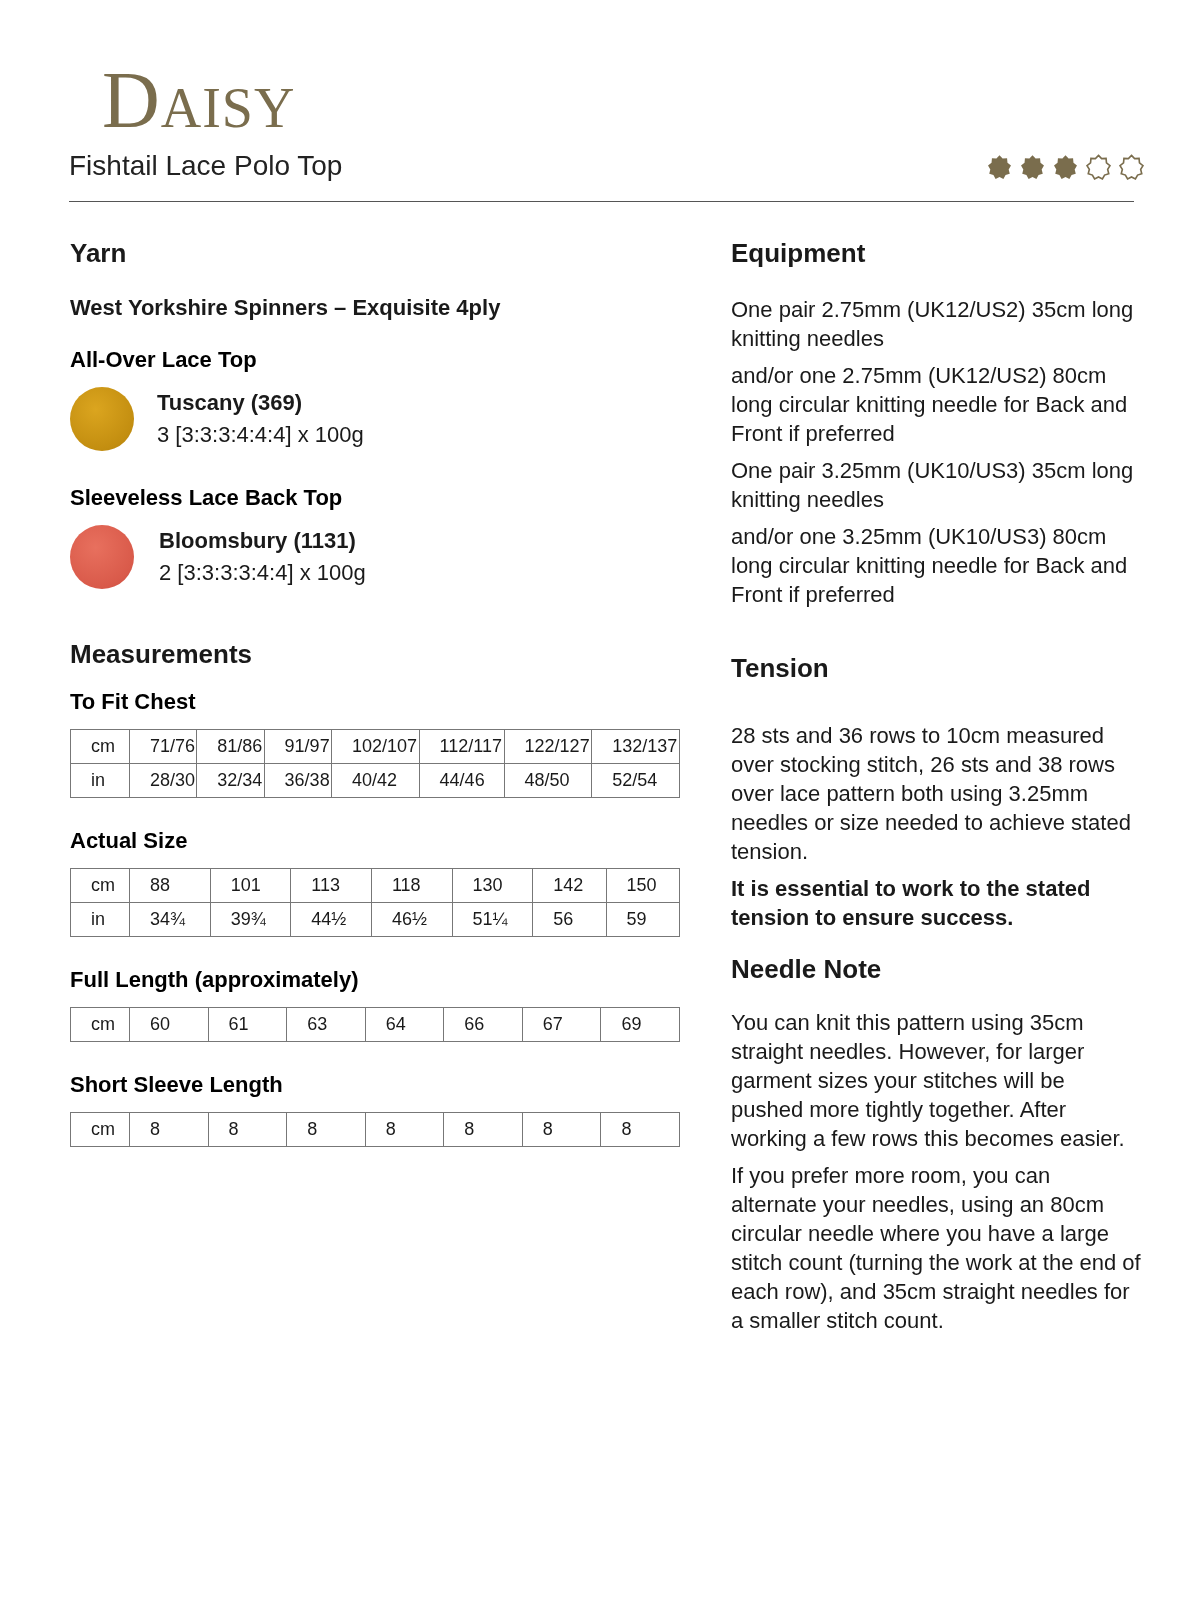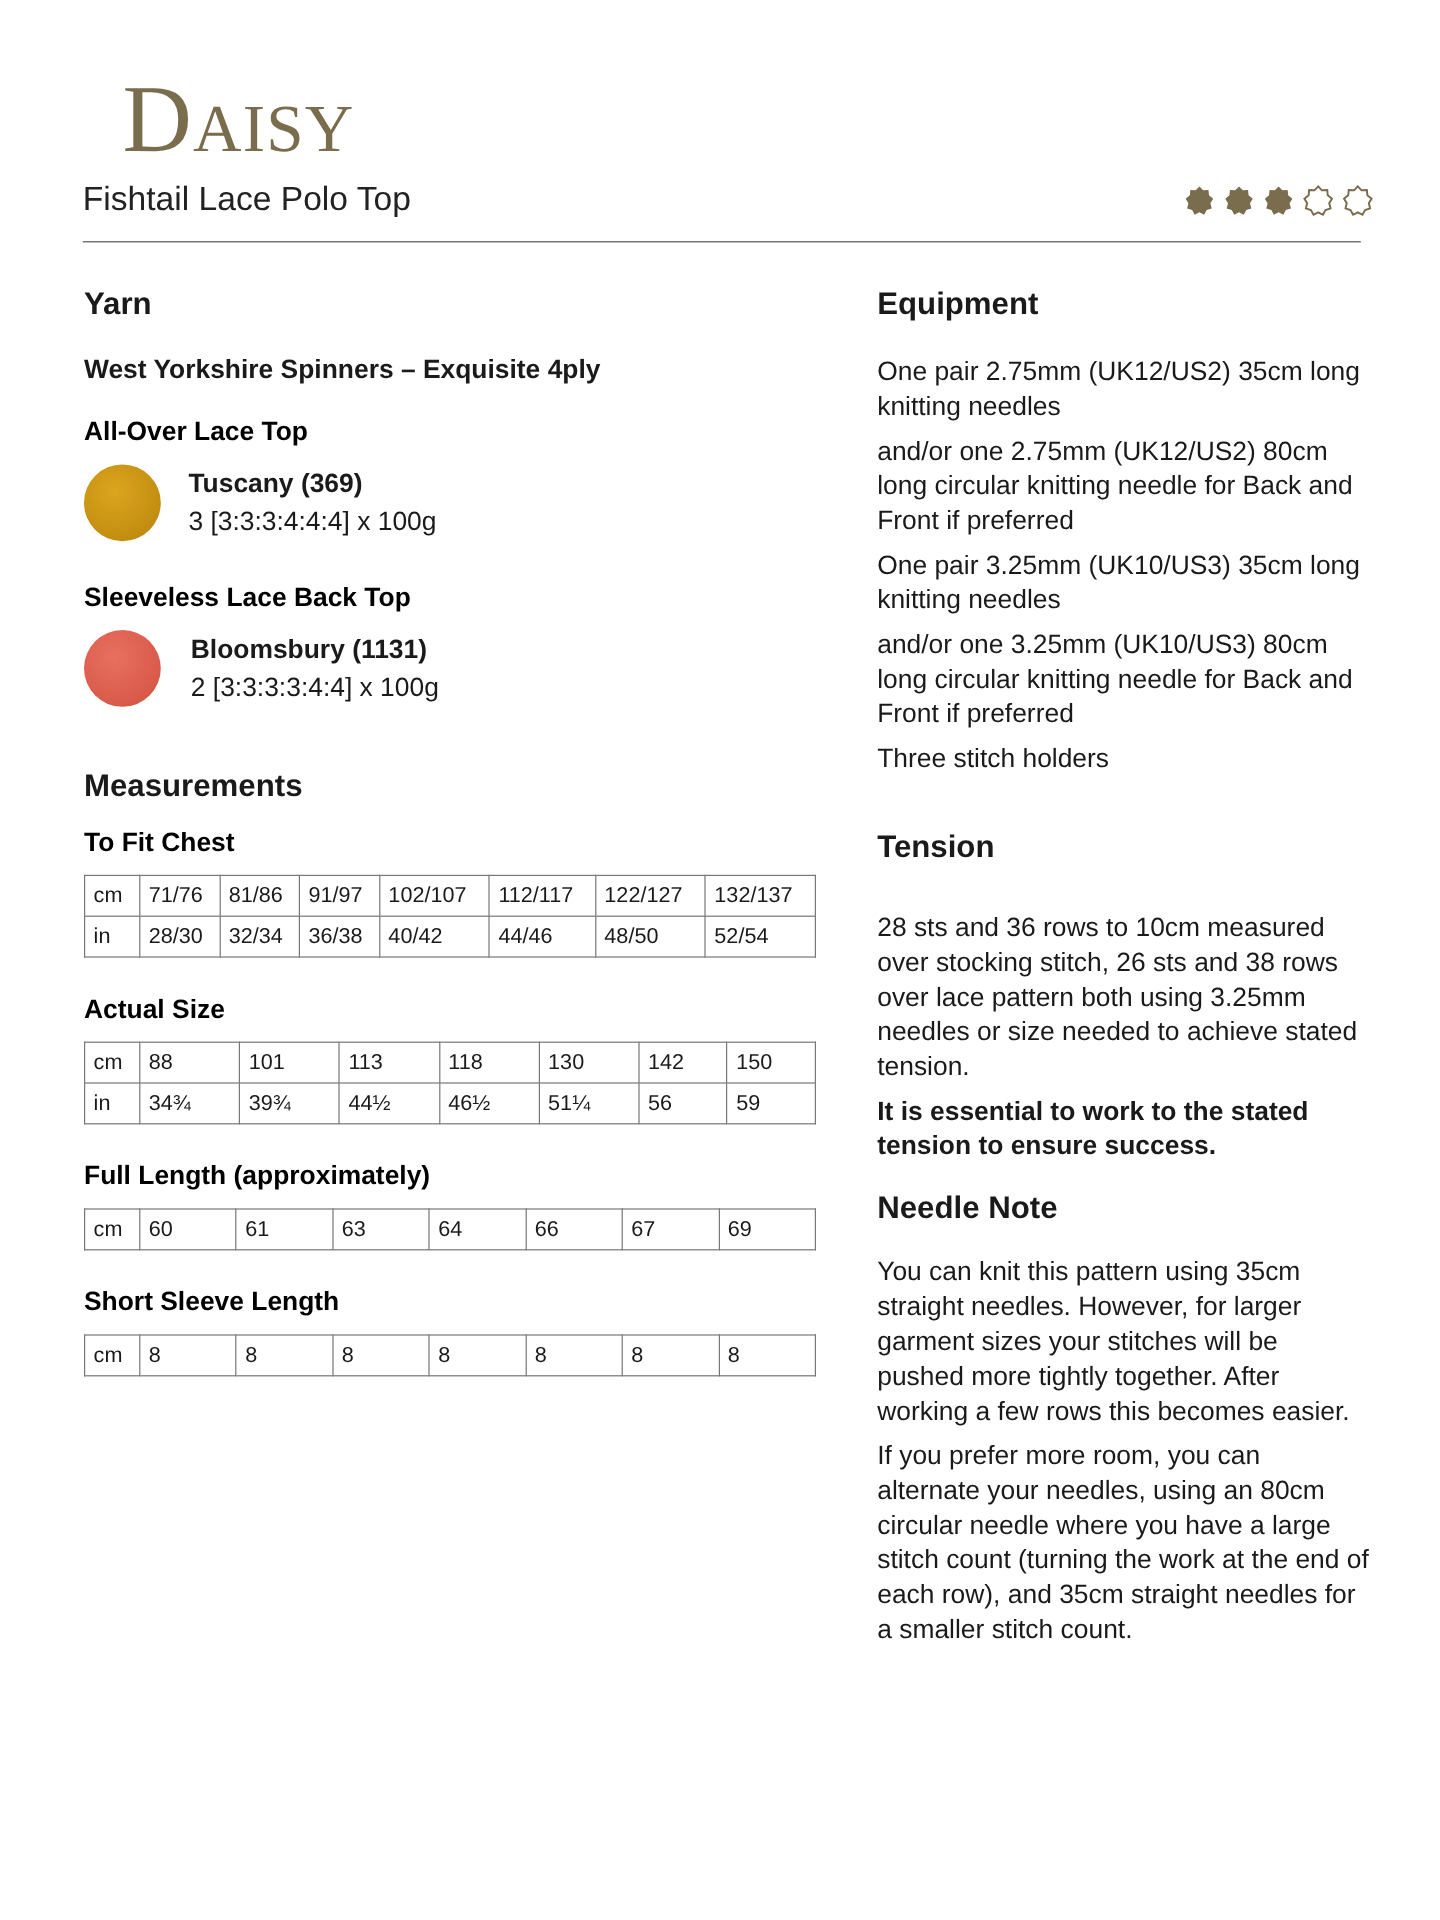--- a/index.html
+++ b/index.html
@@ -21,21 +21,21 @@
     .yarn-sub { margin-top: 24px; }
     .swatch-row { display: flex; align-items: center; margin-top: 12px; }
     .swatch { width: 64px; height: 64px; border-radius: 50%; flex: none; }
     .swatch.tuscany { background: radial-gradient(circle at 40% 35%, #dba51f, #c38e10 70%, #b07f0c); }
     .swatch.bloomsbury { background: radial-gradient(circle at 40% 35%, #e8705e, #d95a4a 70%, #c84b3c); }
     .swatch-text { margin-left: 23px; }
     .swatch-text .name { font-size: 22px; font-weight: bold; line-height: 32px; }
     .swatch-text .qty { font-size: 22px; line-height: 32px; }
 
     table { border-collapse: collapse; width: 610px; margin-top: 12px; font-size: 18px; }
-    td { border: 1.5px solid #777; height: 33px; padding: 0 0 0 7px; text-align: left; color: #1a1a1a; }
+    td { border: 1.5px solid #777; height: 33px; padding: 0 0 0 20px; text-align: left; color: #1a1a1a; }
     td.unit { width: 38px; }
     .measure-title { margin-top: 16px; }
 
     .equip-list p { margin-top: 8px; }
     .equip-list p:first-child { margin-top: 25px; }
     .tension-text { margin-top: 36px; }
     .bold { font-weight: bold; }
     .note-text p { margin-top: 8px; }
     .note-text p:first-child { margin-top: 22px; }
   </style>
@@ -179,21 +179,20 @@
 </div>
 
 <div class="col-right">
   <section>
     <h2>Equipment</h2>
     <div class="equip-list">
       <p>One pair 2.75mm (UK12/US2) 35cm long knitting needles</p>
       <p>and/or one 2.75mm (UK12/US2) 80cm long circular knitting needle for Back and Front if preferred</p>
       <p>One pair 3.25mm (UK10/US3) 35cm long knitting needles</p>
       <p>and/or one 3.25mm (UK10/US3) 80cm long circular knitting needle for Back and Front if preferred</p>
-      <p>Three stitch holders</p>
     </div>
   </section>
 
   <section style="margin-top:42px">
     <h2>Tension</h2>
     <p class="tension-text">28 sts and 36 rows to 10cm measured over stocking stitch, 26 sts and 38 rows over lace pattern both using 3.25mm needles or size needed to achieve stated tension.</p>
     <p class="bold" style="margin-top:8px">It is essential to work to the stated tension to ensure success.</p>
   </section>
 
   <section style="margin-top:20px">

